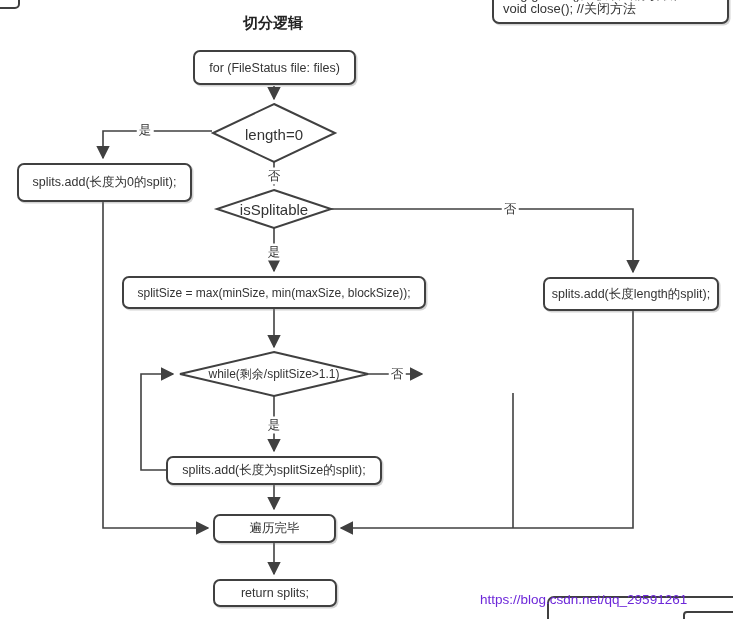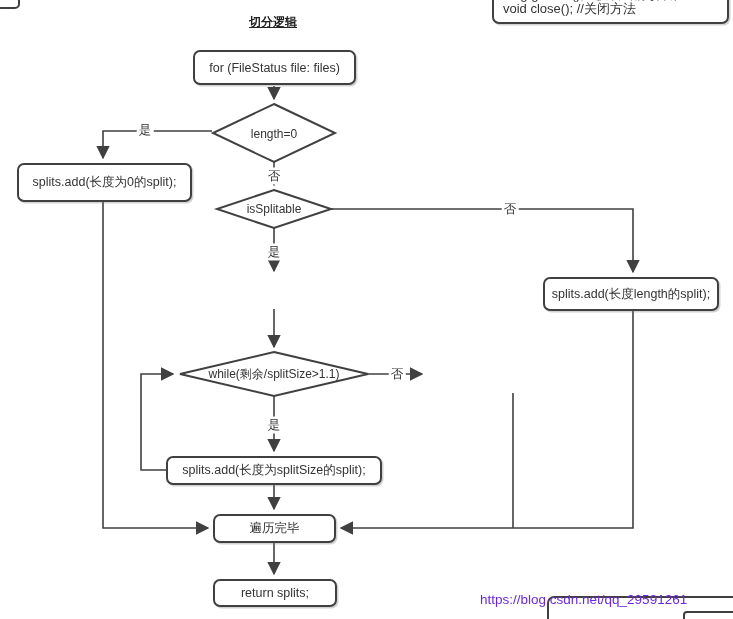--- a/index.html
+++ b/index.html
@@ -13,30 +13,30 @@
   .node {
     position:absolute; box-sizing:border-box;
     background:#ffffff; border:2px solid #404040; border-radius:7px;
     display:flex; align-items:center; justify-content:center;
     font-size:12.5px; color:#333; 
     box-shadow:1.5px 1.5px 0 rgba(130,130,130,0.35);
     white-space:nowrap;
   }
   .diamond-text {
     position:absolute; transform:translate(-50%,-50%);
-    font-size:12px; color:#333; white-space:nowrap; text-align:center;
+    font-size:15px; color:#333; white-space:nowrap; text-align:center;
   }
   .edge-label {
     position:absolute; transform:translate(-50%,-50%);
     font-size:12.5px; color:#333; background:#ffffff; padding:0 2px;
     white-space:nowrap;
   }
   .page-title {
     position:absolute; left:203px; top:14px; width:140px;
-    text-align:center; font-size:12px; font-weight:bold; color:#222;text-decoration:underline;
+    text-align:center; font-size:15px; font-weight:bold; color:#222;
   }
   .partial-box {
     position:absolute; box-sizing:border-box;
     border:2px solid #404040; border-radius:7px; background:transparent;
   }
   .topright-box {
     position:absolute; left:492px; top:-16px; width:237px; height:40px;
     box-sizing:border-box; background:#fff;
     border:2px solid #404040; border-radius:7px;
     box-shadow:1.5px 1.5px 0 rgba(130,130,130,0.35);
@@ -90,20 +90,21 @@
 
   <div class="topright-box">
     <div class="codeline">long getPos();  //获取当前读取位置</div>
     <div class="codeline">void close();  //关闭方法</div>
   </div>
 
   <div class="node" style="left:193px; top:50px; width:163px; height:35px;">for (FileStatus file: files)</div>
 
   <div class="node" style="left:17px; top:163px; width:175px; height:39px;">splits.add(长度为0的split);</div>
 
+  <div class="node" style="left:122px; top:276px; width:304px; height:33px; font-size:12px;">splitSize = max(minSize, min(maxSize, blockSize));</div>
 
   <div class="node" style="left:543px; top:277px; width:176px; height:34px;">splits.add(长度length的split);</div>
 
 
   <div class="node" style="left:166px; top:456px; width:216px; height:29px;">splits.add(长度为splitSize的split);</div>
 
   <div class="node" style="left:213px; top:579px; width:124px; height:28px;">return splits;</div>
 
   <div class="node" style="left:213px; top:514px; width:123px; height:29px;">遍历完毕</div>
 

